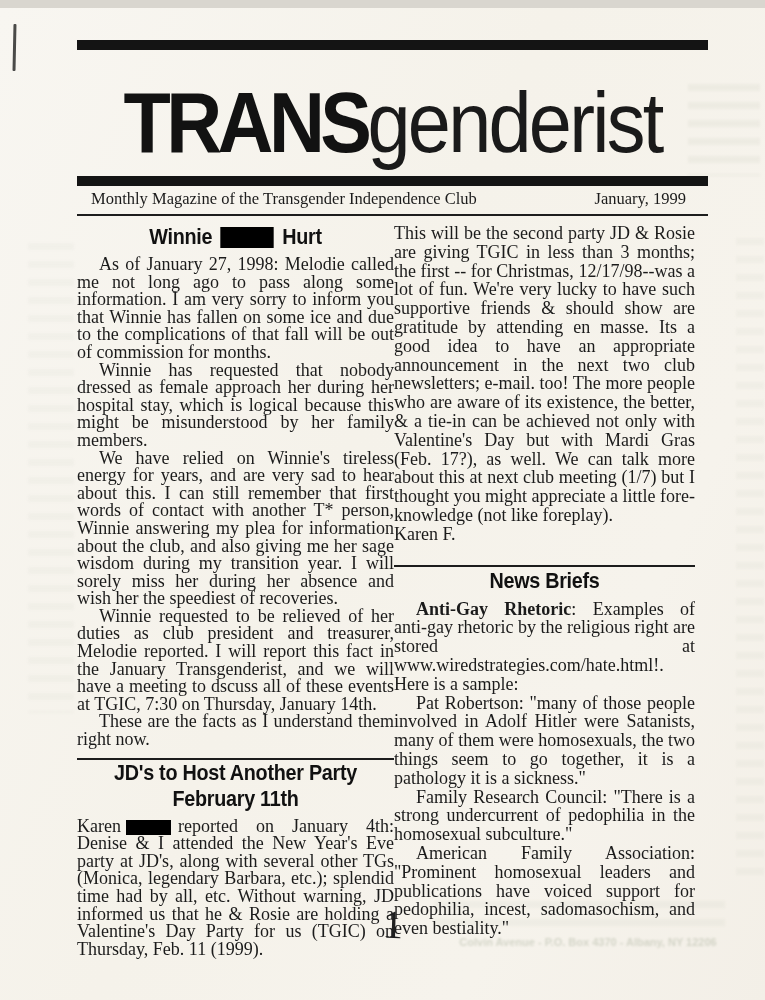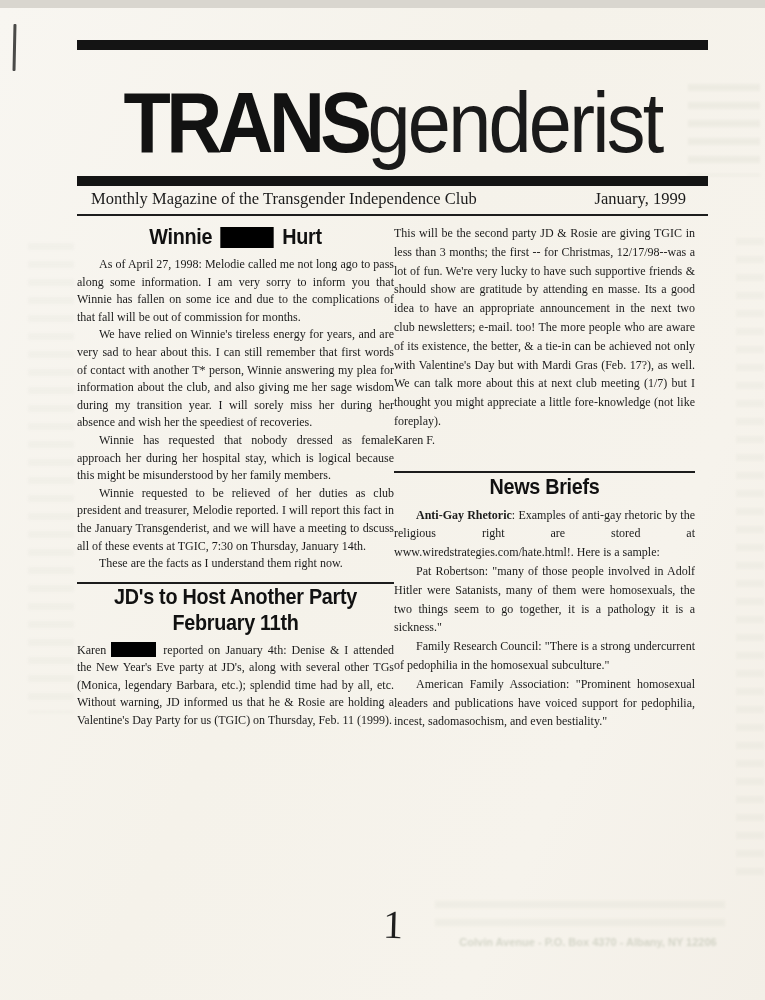--- a/index.html
+++ b/index.html
@@ -23,21 +23,21 @@
     transform:scaleX(.9);transform-origin:center;line-height:104px;}
   .title-bold{font-weight:700;font-size:86px;letter-spacing:-5px;color:#121212;}
   .title-reg{font-weight:400;font-size:86px;letter-spacing:-3px;color:#1a1a1a;}
   .masthead-row{position:absolute;left:77px;top:181px;width:631px;box-sizing:border-box;
     padding:0 22px 0 14px;display:flex;justify-content:space-between;font-size:16.5px;}
   .rule-thin{position:absolute;left:77px;top:206px;width:631px;height:2px;background:#1d1d1d;}
   
   .columns{position:absolute;left:77px;top:216px;width:633px;display:flex;}
   .col-left{width:317px;}
   .col-right{width:301px;}
-  p.body{margin:0;text-align:justify;font-size:12px;}
+  p.body{margin:0;text-align:justify;font-size:18px;}
   .col-left p.body{line-height:17.6px;}
   .col-right p.body{line-height:18.8px;}
   p.indent{text-indent:22px;}
   h2.art{font-family:"Liberation Sans",sans-serif;font-weight:700;text-align:center;
     font-size:21.5px;line-height:26px;margin:0 0 6px 0;transform:scaleX(.92);
     transform-origin:center;letter-spacing:-.3px;color:#111;}
   .jd-head{margin:3px 0 8px 0;}
   .sect-rule{border:none;border-top:2.5px solid #1c1c1c;margin:9px 0 0 0;}
   .news-rule{border:none;border-top:2.5px solid #1c1c1c;margin:21px 0 1px 0;}
   .redact-lg{display:inline-block;width:58px;height:21px;background:#000;vertical-align:-4px;margin:0 9px;}
@@ -71,23 +71,23 @@
     <span>January, 1999</span>
   </div>
   <div class="rule-thin"></div>
 
   <div class="columns">
 
     <div class="col-left">
       <h2 class="art">
         <span>Winnie</span><span class="redact-lg"></span><span>Hurt</span>
       </h2>
-      <p class="body indent">As of April 27, 1998: Melodie called me not long ago to pass along some information. I am very sorry to inform you that Winnie has fallen on some ice and due to the complications of that fall will be out of commission for months.</p>
+      <p class="body indent">As of January 27, 1998: Melodie called me not long ago to pass along some information. I am very sorry to inform you that Winnie has fallen on some ice and due to the complications of that fall will be out of commission for months.</p>
+      <p class="body indent">Winnie has requested that nobody dressed as female approach her during her hospital stay, which is logical because this might be misunderstood by her family members.</p>
       <p class="body indent">We have relied on Winnie's tireless energy for years, and are very sad to hear about this. I can still remember that first words of contact with another T* person, Winnie answering my plea for information about the club, and also giving me her sage wisdom during my transition year. I will sorely miss her during her absence and wish her the speediest of recoveries.</p>
-      <p class="body indent">Winnie has requested that nobody dressed as female approach her during her hospital stay, which is logical because this might be misunderstood by her family members.</p>
       <p class="body indent">Winnie requested to be relieved of her duties as club president and treasurer, Melodie reported. I will report this fact in the January Transgenderist, and we will have a meeting to dscuss all of these events at TGIC, 7:30 on Thursday, January 14th.</p>
       <p class="body indent">These are the facts as I understand them right now.</p>
 
       <hr class="sect-rule">
       <h2 class="art jd-head">
         <span>JD's to Host Another Party</span><br>
         <span>February 11th</span>
       </h2>
       <p class="body">
         <span>Karen</span><span class="redact-sm"></span><span>reported on January 4th: Denise &amp; I attended the New Year's Eve party at JD's, along with several other TGs (Monica, legendary Barbara, etc.); splendid time had by all, etc. Without warning, JD informed us that he &amp; Rosie are holding a Valentine's Day Party for us (TGIC) on Thursday,  Feb. 11 (1999).</span>

